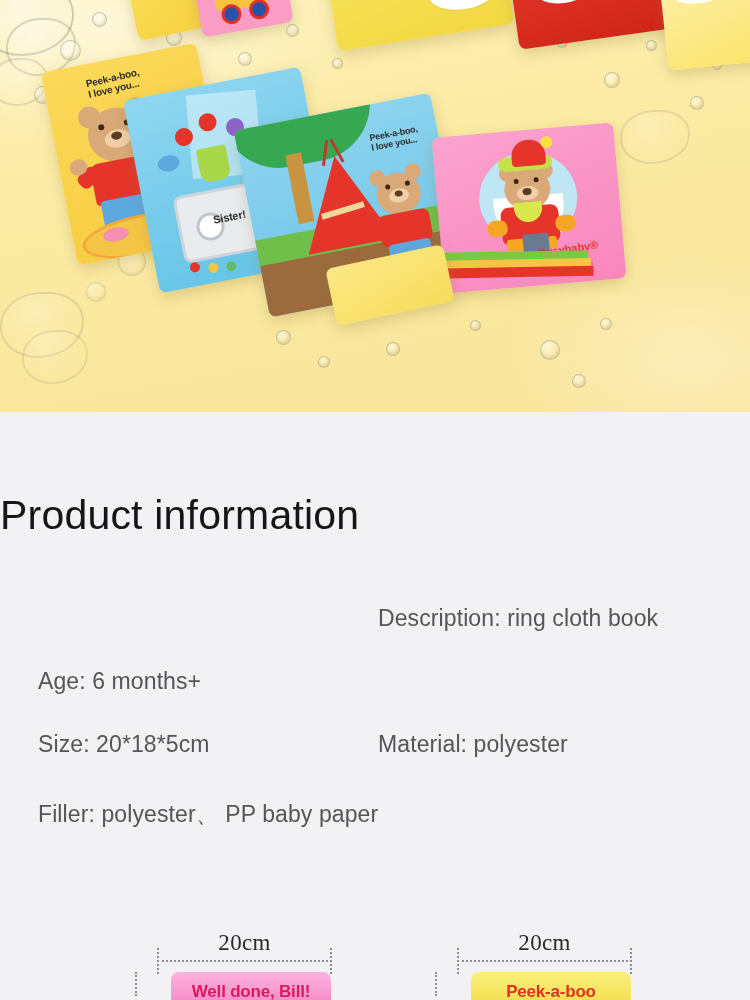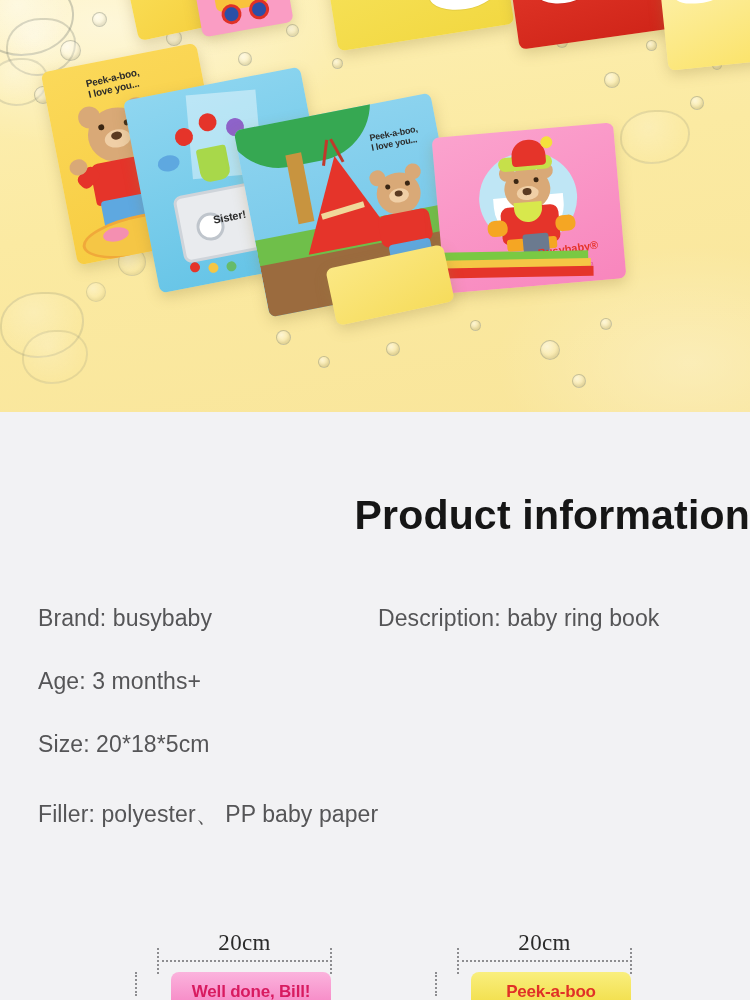--- a/index.html
+++ b/index.html
@@ -92,23 +92,23 @@
   .info {
     position: relative;
     width: 750px;
     background: #f2f2f4;
   }
   .info-title {
     position: absolute;
     left: 0;
     top: 80px;
     width: 750px;
-    text-align: right;
+    text-align: left;
     font-size: 41px;
-    font-weight: 700;
+    font-weight: 400;
     color: #161616;
     letter-spacing: 0.2px;
   }
   .spec-grid {
     position: absolute;
     left: 0;
     top: 193px;
     width: 750px;
   }
   .spec-row {
@@ -339,28 +339,28 @@
 
     <div class="book" style="left:330px;top:256px;width:120px;height:58px;background:linear-gradient(160deg,#fbe884,#f6dc5c);transform:rotate(-12deg);"></div>
   </div>
 
   <div class="info" style="position:absolute;left:0;top:412px;width:750px;height:588px;">
 
     <div class="info-title">Product information</div>
 
     <div class="spec-grid">
       <div class="spec-row">
-        <div class="spec-cell left">Brand: busybaby</div>
-        <div class="spec-cell right">Description: baby ring book</div>
+        <div class="spec-cell right">Description: ring cloth book</div>
       </div>
       <div class="spec-row">
-        <div class="spec-cell left">Age: 3 months+</div>
+        <div class="spec-cell left">Age: 6 months+</div>
       </div>
       <div class="spec-row">
         <div class="spec-cell left">Size: 20*18*5cm</div>
+        <div class="spec-cell right">Material: polyester</div>
       </div>
       <div class="spec-row" style="height:63px;">
         <div class="spec-cell left" style="top:5px;">Filler: polyester、 PP baby paper</div>
       </div>
     </div>
 
     <div class="dims" style="top:518px;">
 
       <div class="dim-group" style="left:157px;top:0;width:175px;">
         <div class="dim-label">20cm</div>

